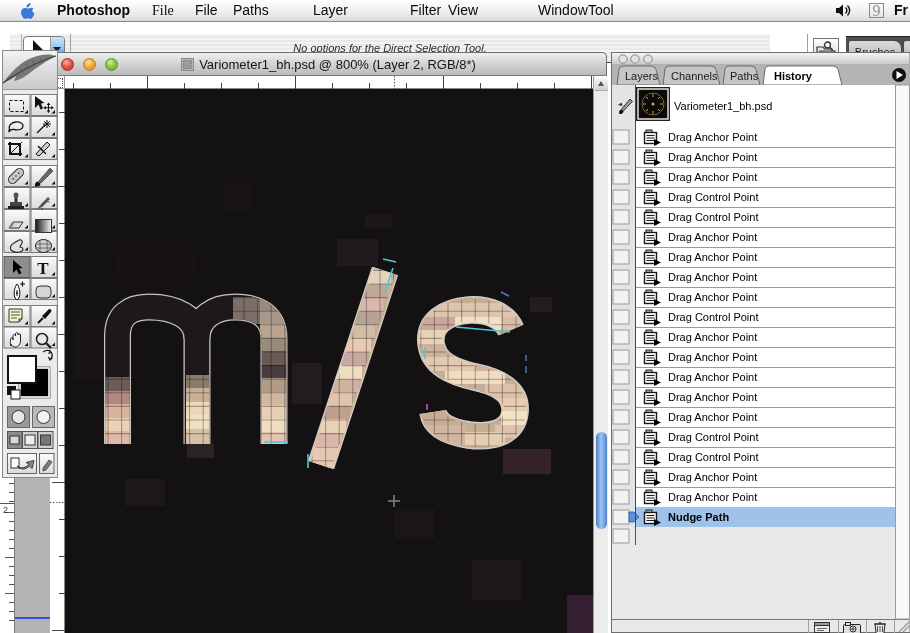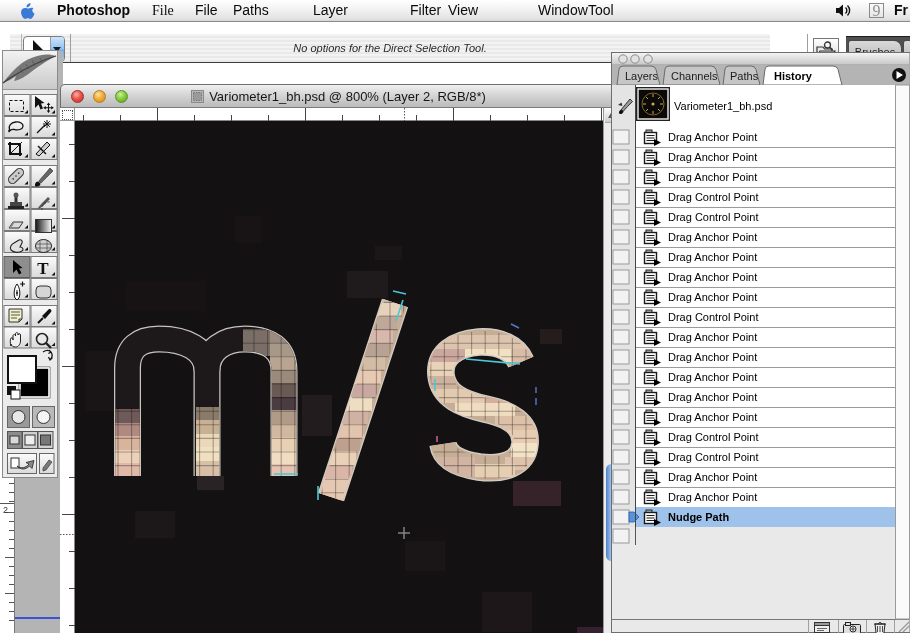--- a/index.html
+++ b/index.html
@@ -109,21 +109,21 @@
         <line x1="5" y1="542.5" x2="14" y2="542.5"></line>
       <line x1="9" y1="551.5" x2="14" y2="551.5"></line>
         <line x1="9" y1="560.5" x2="14" y2="560.5"></line>
       <line x1="9" y1="569.5" x2="14" y2="569.5"></line>
       </g>
     <text x="3" y="462" font-size="9" fill="#333" font-family="Liberation Sans">2</text>
     <rect x="15" y="566" width="48" height="2" fill="#3c50d8"></rect>
   </svg>
 </div>
 
-<div class="abs" id="docwin" style="left:60px;top:52px;width:557px;height:409px;margin-top:32px;">
+<div class="abs" id="docwin" style="left:50px;top:52px;width:557px;height:409px;">
   <div class="abs" id="title" style="left:0;top:0;width:557px;height:24px;
        background:linear-gradient(#f0f0f0,#d8d8d8 40%,#bdbdbd 95%);
        border:1px solid #6e6e6e;border-bottom:1px solid #7a7a7a;box-sizing:border-box;border-radius:5px 5px 0 0;">
     <div class="abs tl" style="left:10px;background:radial-gradient(circle at 40% 32%,#ffb0a8,#e8554a 45%,#b93228);border:1px solid #a03028;"></div>
     <div class="abs tl" style="left:32px;background:radial-gradient(circle at 40% 32%,#ffe4a0,#f2ab38 45%,#cc8820);border:1px solid #b07e24;"></div>
     <div class="abs tl" style="left:54px;background:radial-gradient(circle at 40% 32%,#ccf0a0,#85cc3c 45%,#5a9e20);border:1px solid #5f9428;"></div>
     <div class="abs" style="left:0;right:0;top:0;height:24px;text-align:center;line-height:24px;font-size:13px;color:#161616;">
       <svg width="13" height="13" viewBox="0 0 13 13" style="vertical-align:-2px;margin-right:5px;">
           <rect x="0.5" y="0.5" width="12" height="12" fill="#b9b9b9" stroke="#8a8a8a"></rect>
           <rect x="2.5" y="2.5" width="8" height="8" fill="#9a9a9a" stroke="#777" stroke-dasharray="1.5 1"></rect>

